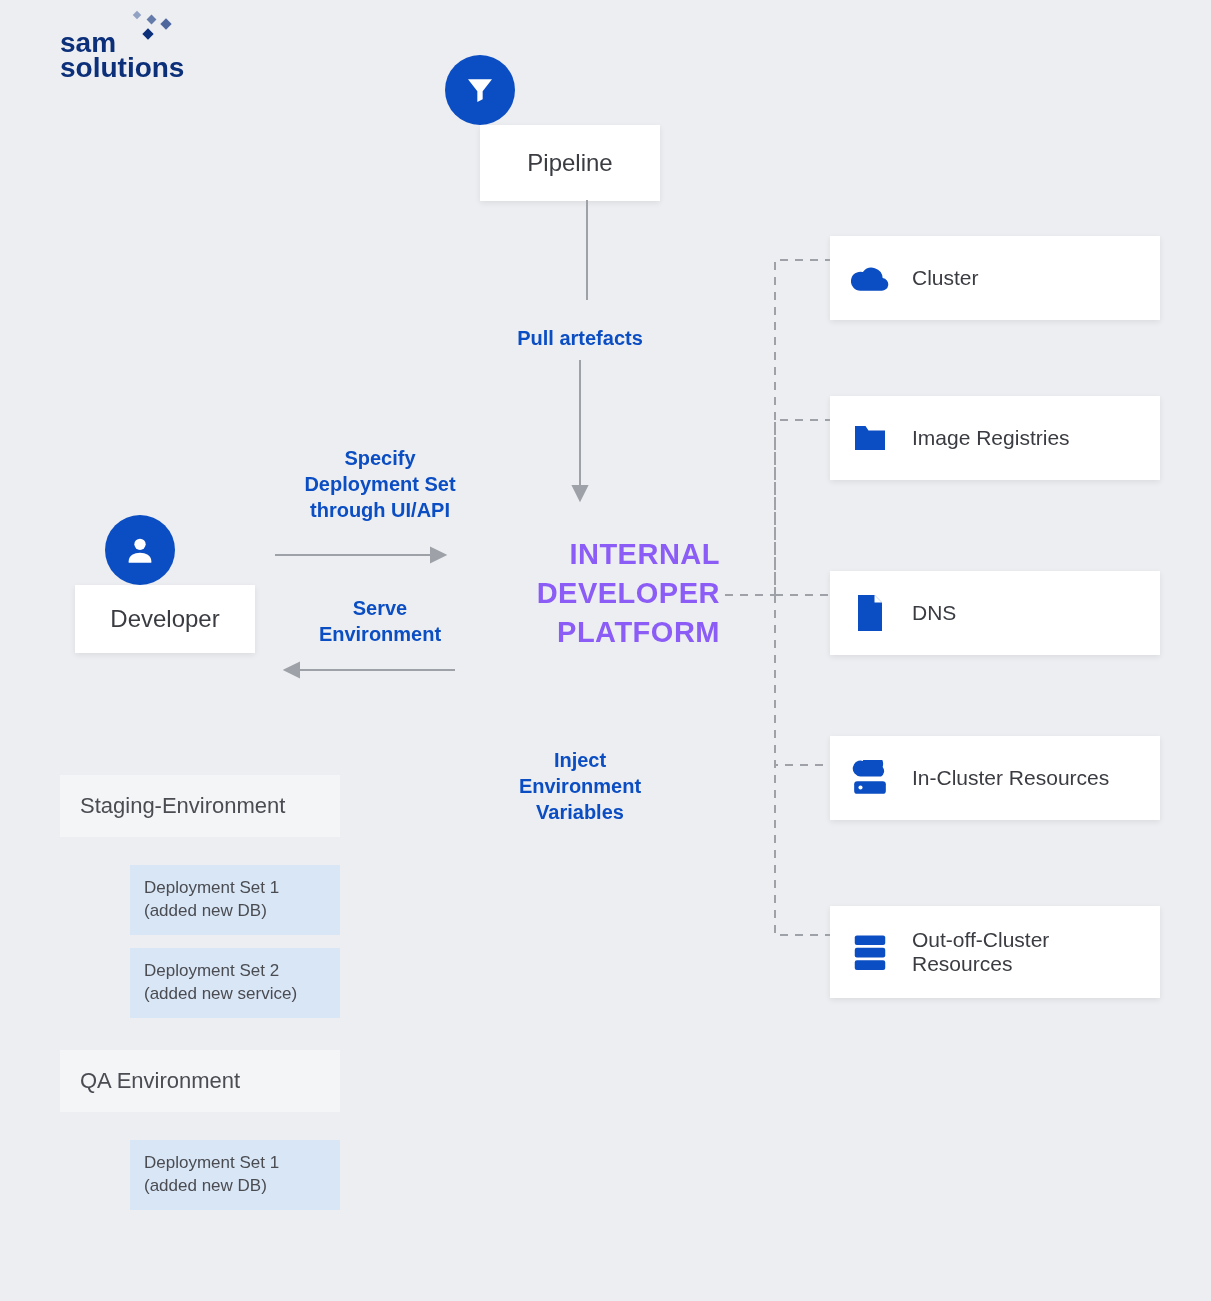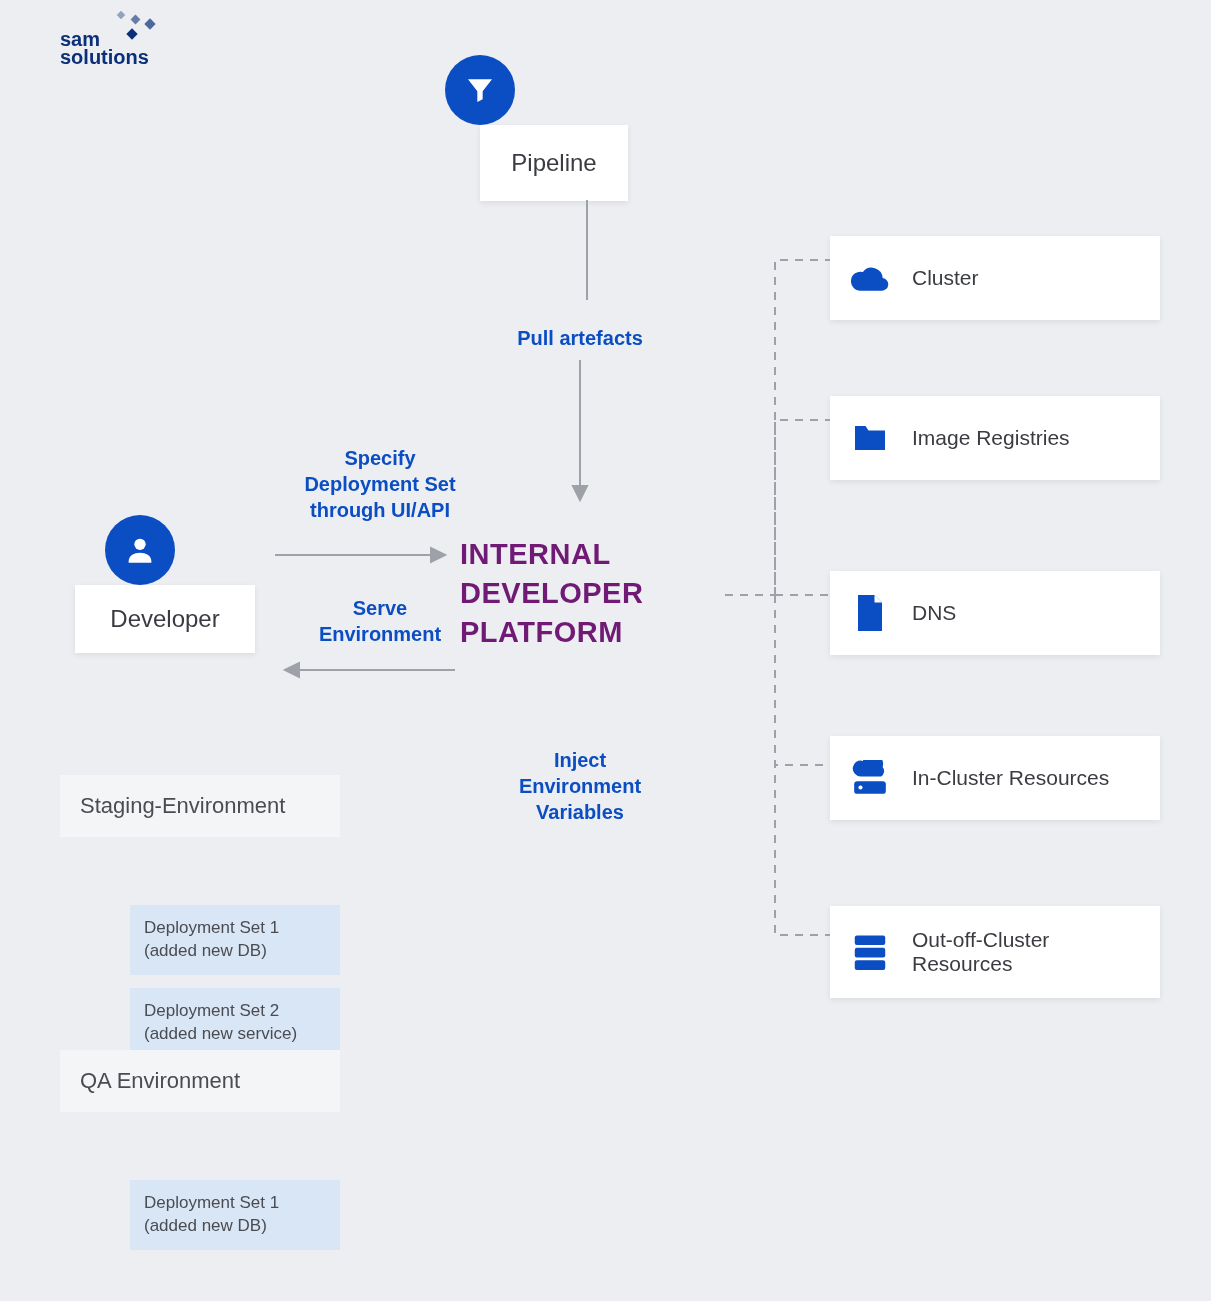--- a/index.html
+++ b/index.html
@@ -8,21 +8,21 @@
       height: 1301px;
       background: #eceef2;
       font-family: -apple-system, BlinkMacSystemFont, "Segoe UI", sans-serif;
       position: relative;
     }
     .logo {
       position: absolute;
       top: 30px;
       left: 60px;
       font-weight: 700;
-      font-size: 20px;
+      font-size: 28px;
       color: #0c2f7a;
       line-height: 0.9;
     }
     .logo-dots {
       position: absolute;
       top: -18px;
       right: -18px;
     }
     .logo-dots span {
       position: absolute;
@@ -52,35 +52,35 @@
       height: 70px;
       border-radius: 50%;
       background: #0b4dc2;
       display: flex;
       align-items: center;
       justify-content: center;
       position: absolute;
     }
     .pipeline-wrapper { position:absolute; left: 480px; top: 95px; }
     .pipeline-circle { left: 50%; transform: translateX(-50%); top:-40px; }
-    .pipeline-card { top: 30px; width: 148px; justify-content:center; padding: 24px 0; font-size:24px; }
+    .pipeline-card { top: 30px; width: 180px; justify-content:center; padding: 24px 0; font-size:24px; }
 
     .developer-wrapper { position:absolute; left: 75px; top: 555px; }
     .developer-circle { left: 65px; transform: translateX(-50%); top:-40px; }
     .developer-card { top: 30px; width: 180px; justify-content:center; padding: 20px 12px; font-size:24px; }
 
     .center-title {
       position: absolute;
       left: 460px;
       top: 535px;
       width: 260px;
-      text-align: left;
+      text-align: right;
       font-size: 29px;
       font-weight: 700;
-      color: #701a75;
+      color: #8b5cf6;
       letter-spacing: 0.5px;
       line-height: 1.35;
     }
 
     .flow-label {
       position: absolute;
       color: #0b4dc2;
       font-weight: 600;
       font-size: 20px;
       text-align: center;
@@ -130,21 +130,20 @@
     }
     .deploy-box {
       position: absolute;
       background: #d9e6f5;
       left: 130px;
       width: 210px;
       padding: 12px 14px;
       font-size: 17px;
       color: #4a4c52;
       line-height: 1.35;
-      margin-top: 40px;
     }
 
     .dashed-path {
       position: absolute;
       stroke: #9ea1a8;
       stroke-width: 2;
       stroke-dasharray: 8 7;
       fill: none;
     }
   </style>

